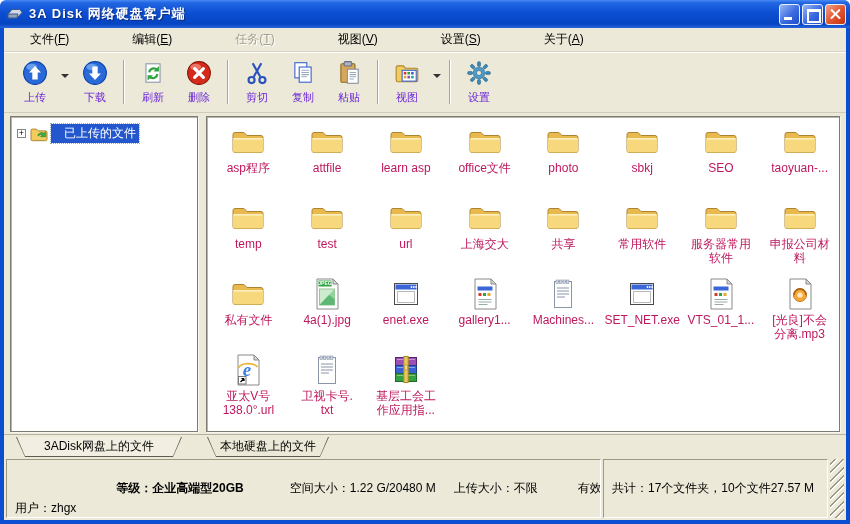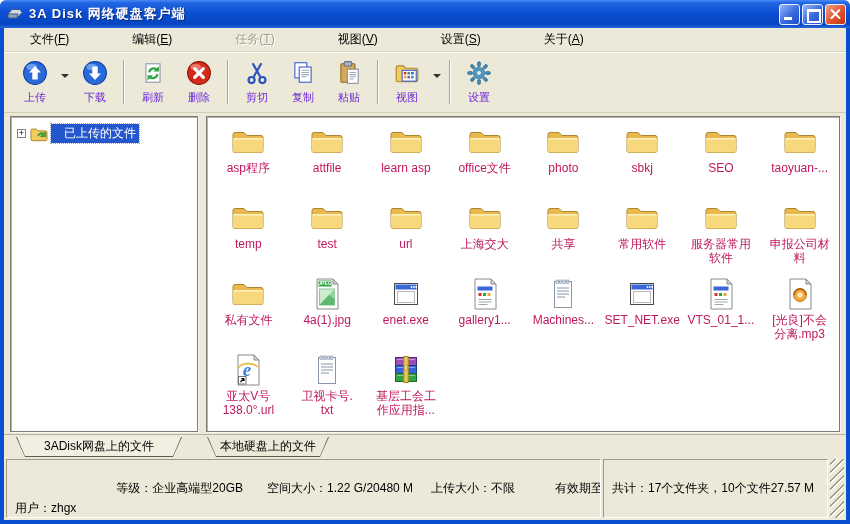--- a/index.html
+++ b/index.html
@@ -534,21 +534,21 @@
         <div class="tab-inner">3ADisk网盘上的文件</div>
       </div>
       <div class="tab" style="width: 122px;">
         <div class="tab-inner">本地硬盘上的文件</div>
       </div>
     </div>
 
   <div class="statusbar">
     <div class="sb-seg sb-left" id="sbleft">
         <span style="margin-right: 22px; margin-top: 40px;">用户：zhgx</span>
-        <span style="margin-right: 6px;">等级：企业高端型20GB</span>
+        <span style="margin-right: 28px; font-weight: bold;">等级：企业高端型20GB</span>
         <span style="">空间大小：1.22 G/20480 M</span>
         <span style="margin-right: 22px;">上传大小：不限</span>
         <span style="margin-right: 22px;">有效期至：2009-05-29</span>
       </div>
     <div class="sb-seg sb-right">
       <span>共计：17个文件夹，10个文件27.57 M</span>
     </div>
     <div class="sb-grip"></div>
   </div>
 

